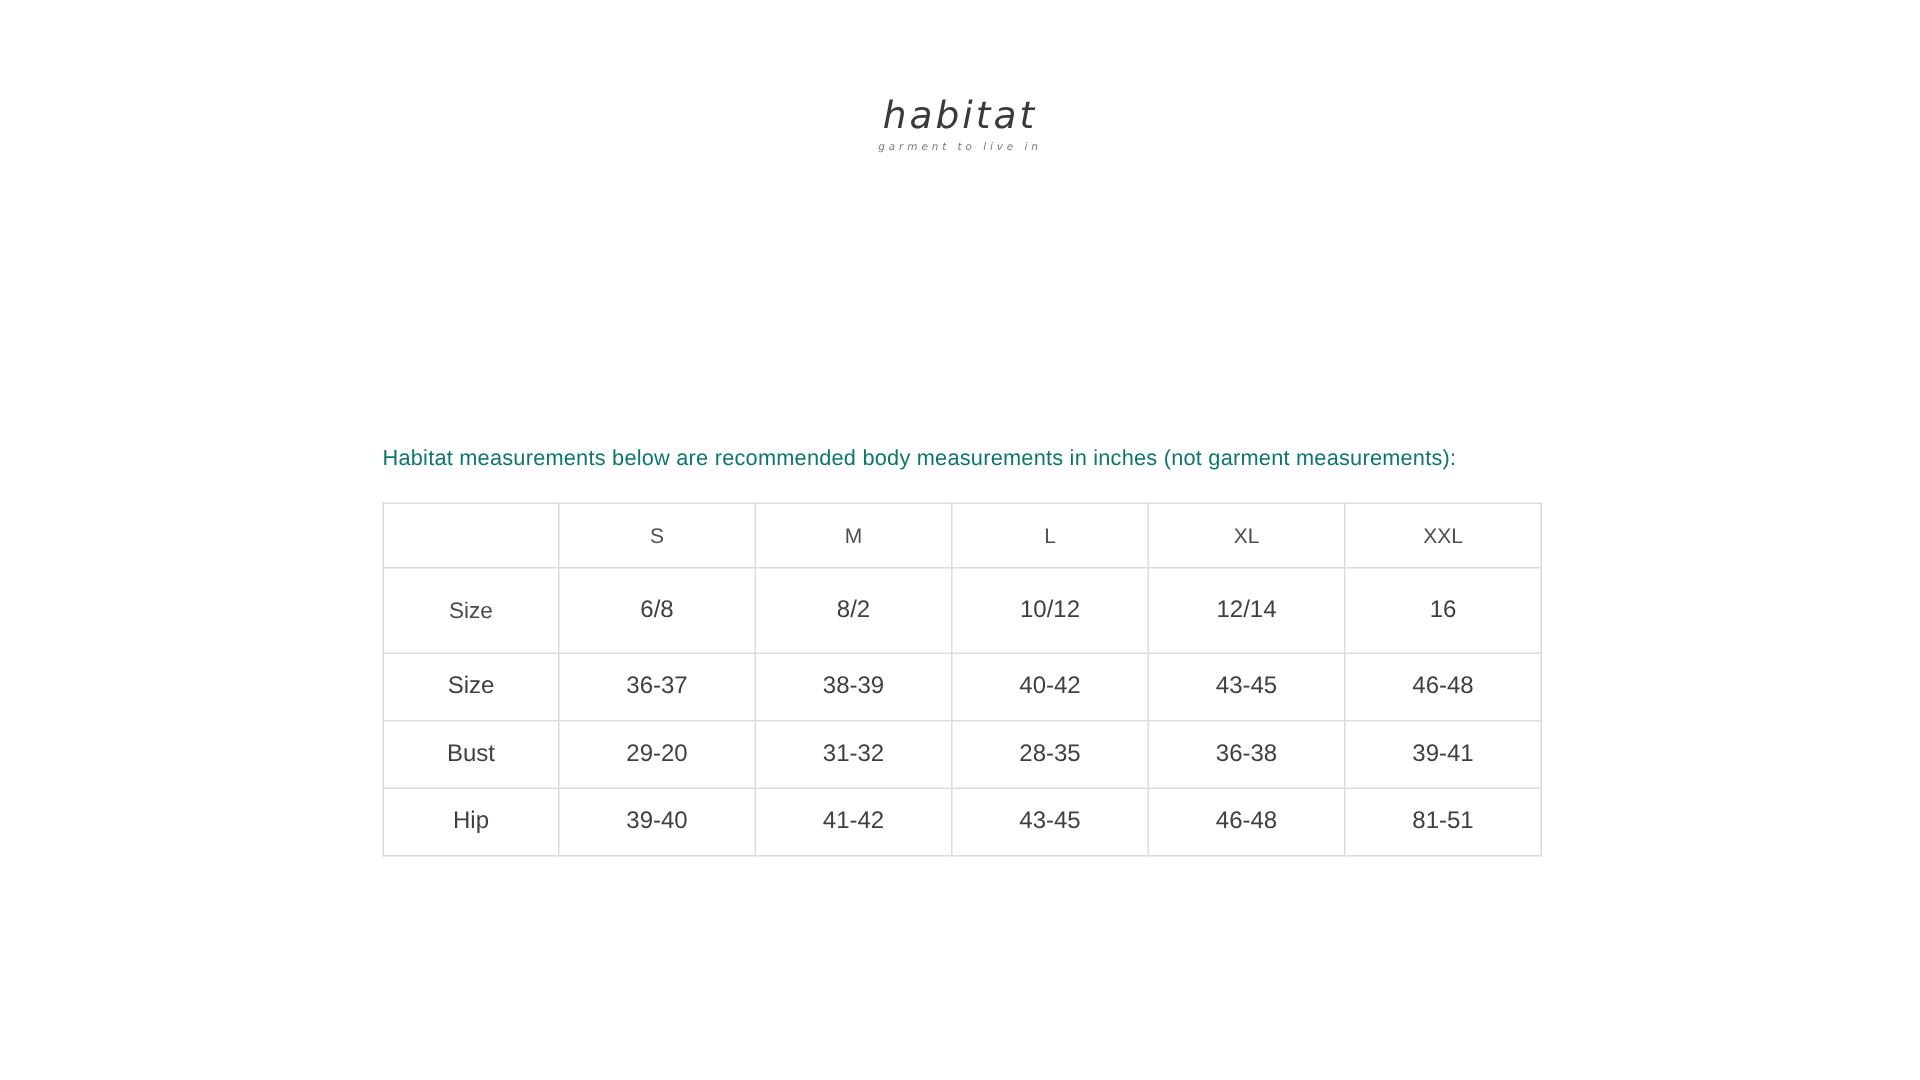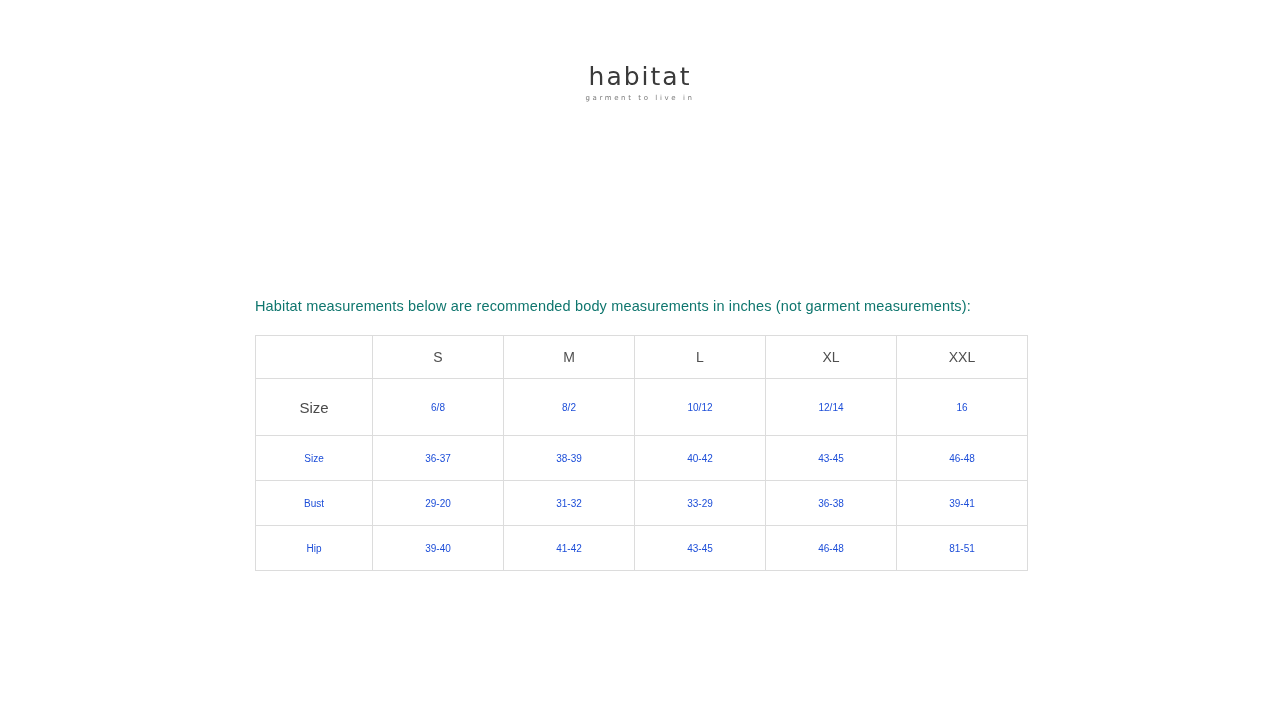--- a/index.html
+++ b/index.html
@@ -21,20 +21,21 @@
     height: 720px;
   }
 
   
   .logo-block {
     position: absolute;
     top: 64px;
     left: 0;
     width: 1280px;
     text-align: center;
+    font-style: italic;
   }
   .logo-word {
     font-family: "DejaVu Sans", sans-serif;
     font-size: 25px;
     letter-spacing: 2px;
     color: #3a3a3a;
     font-weight: 400;
     line-height: 1;
   }
   .logo-tag {
@@ -64,22 +65,22 @@
     left: 255px;
     width: 768px;
     border-collapse: collapse;
     table-layout: fixed;
   }
   .size-table td,
   .size-table th {
     border: 1px solid #dcdcdc;
     text-align: center;
     font-weight: 400;
-    color: #1d4ed8;
-    font-size: 10px;
+    color: #404040;
+    font-size: 16px;
     padding: 0;
     height: 44px;
     vertical-align: middle;
   }
   .size-table .col-label { width: 117px; }
   .size-table .col-val { width: 131px; }
 
   .head-row td { height: 42px; font-size: 14px; color: #4f4f4f; }
   .head-row td.blank { border-left: 1px solid #dcdcdc; }
 
@@ -135,21 +136,21 @@
         <td class="val">38-39</td>
         <td class="val">40-42</td>
         <td class="val">43-45</td>
         <td class="val">46-48</td>
       </tr>
 
       <tr>
         <td class="lbl">Bust</td>
         <td class="val">29-20</td>
         <td class="val">31-32</td>
-        <td class="val">33-29</td>
+        <td class="val">28-35</td>
         <td class="val">36-38</td>
         <td class="val">39-41</td>
       </tr>
 
       <tr>
         <td class="lbl">Hip</td>
         <td class="val">39-40</td>
         <td class="val">41-42</td>
         <td class="val">43-45</td>
         <td class="val">46-48</td>

